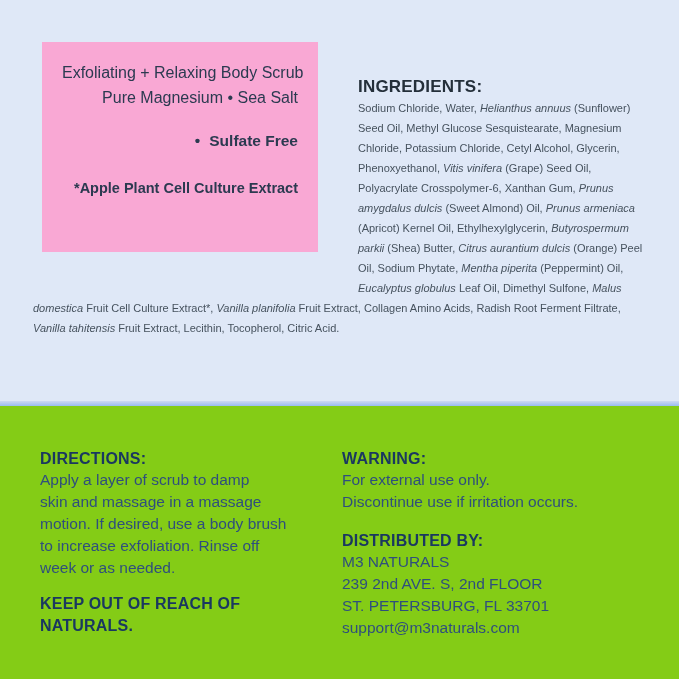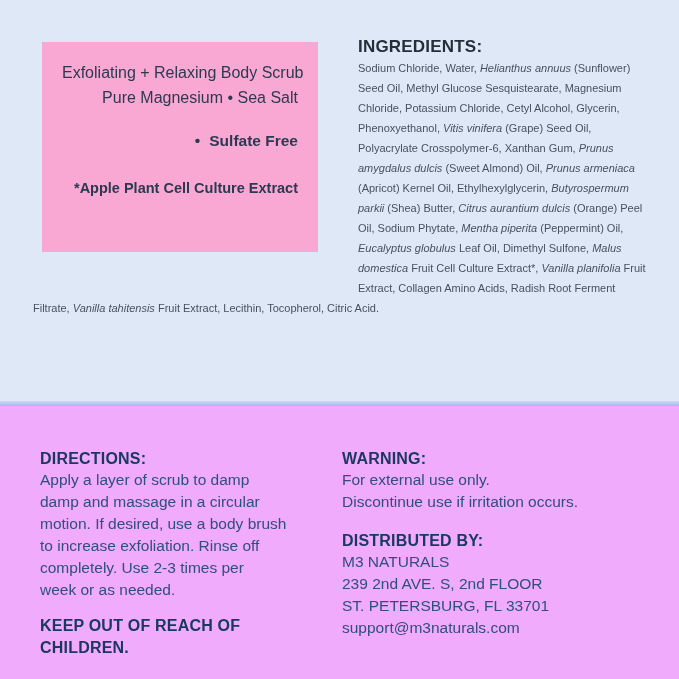--- a/index.html
+++ b/index.html
@@ -33,34 +33,34 @@
     color:#2b3a50;line-height:23px;white-space:nowrap;
   }
   .feature .bullet{margin-right:9px;font-weight:bold;}
   .footnote{
     margin-top:28px;font-size:14.5px;font-weight:bold;
     color:#2b3a50;white-space:nowrap;
   }
 
   .ing-heading{
     font-size:17px;font-weight:bold;line-height:22px;
-    color:#242f3a;letter-spacing:0.2px;
+    color:#242f3a;letter-spacing:0.2px;margin-top:40px;
   }
   .ing-text{
     font-size:11px;line-height:20px;
     color:#46525e;
   }
   .ing-text em{font-style:italic;}
 
   
   .divider-band{height:5px;background:linear-gradient(#cdd9f3,#9abcf0);}
 
   
   .bottom-section{
-    height:273px;background:#f0abfc;
+    height:273px;background:#84cc16;
     box-sizing:border-box;padding-top:42px;
     display:flex;
   }
   .col-left{margin-left:40px;width:302px;flex:0 0 auto;}
   .col-right{margin-left:0;width:300px;flex:0 0 auto;}
 
   .b-heading{
     font-size:16px;font-weight:bold;line-height:21px;
     color:#1a3860;letter-spacing:0.2px;
   }
@@ -98,29 +98,28 @@
   </div>
 
   <div class="divider-band"></div>
 
   <div class="bottom-section">
 
     <div class="col-left">
       <div class="b-heading">DIRECTIONS:</div>
       <div class="b-text">
           <div>Apply a layer of scrub to damp</div>
-          <div>damp and massage in a circular</div>
+          <div>skin and massage in a massage</div>
           <div>motion. If desired, use a body brush</div>
           <div>to increase exfoliation. Rinse off</div>
-          <div>completely. Use 2-3 times per</div>
           <div>week or as needed.</div>
         </div>
       <div class="b-heading keep-out">
           <div>KEEP OUT OF REACH OF</div>
-          <div>CHILDREN.</div>
+          <div>NATURALS.</div>
         </div>
     </div>
 
     <div class="col-right">
       <div class="b-heading">WARNING:</div>
       <div class="b-text">
           <div>For external use only.</div>
           <div>Discontinue use if irritation occurs.</div>
         </div>
       <div class="b-heading block-gap">DISTRIBUTED BY:</div>

